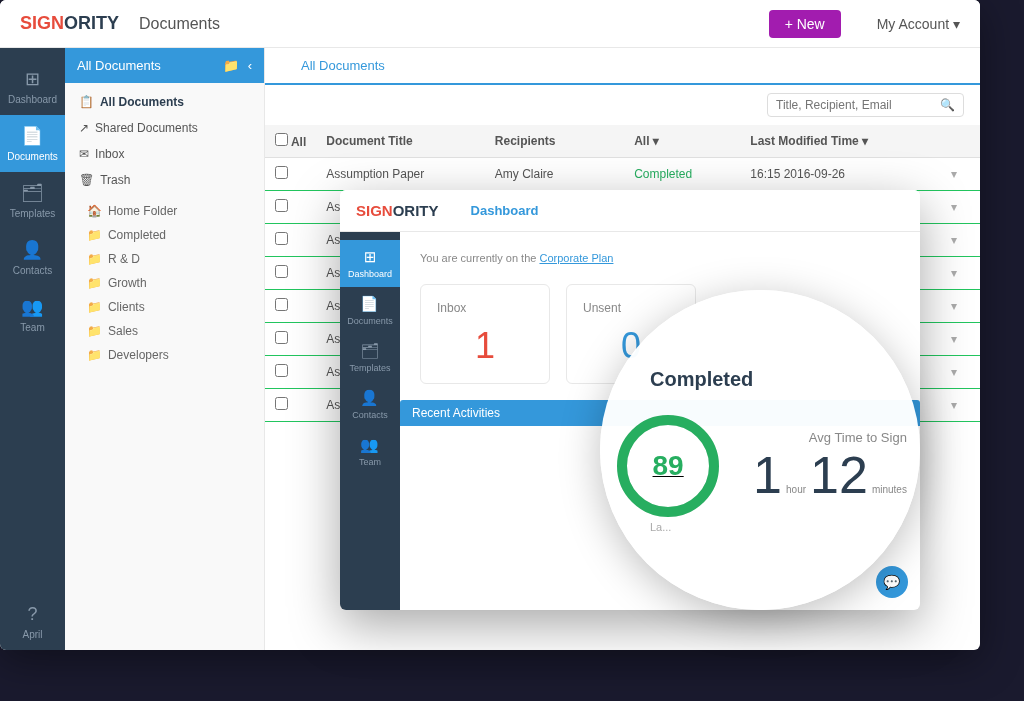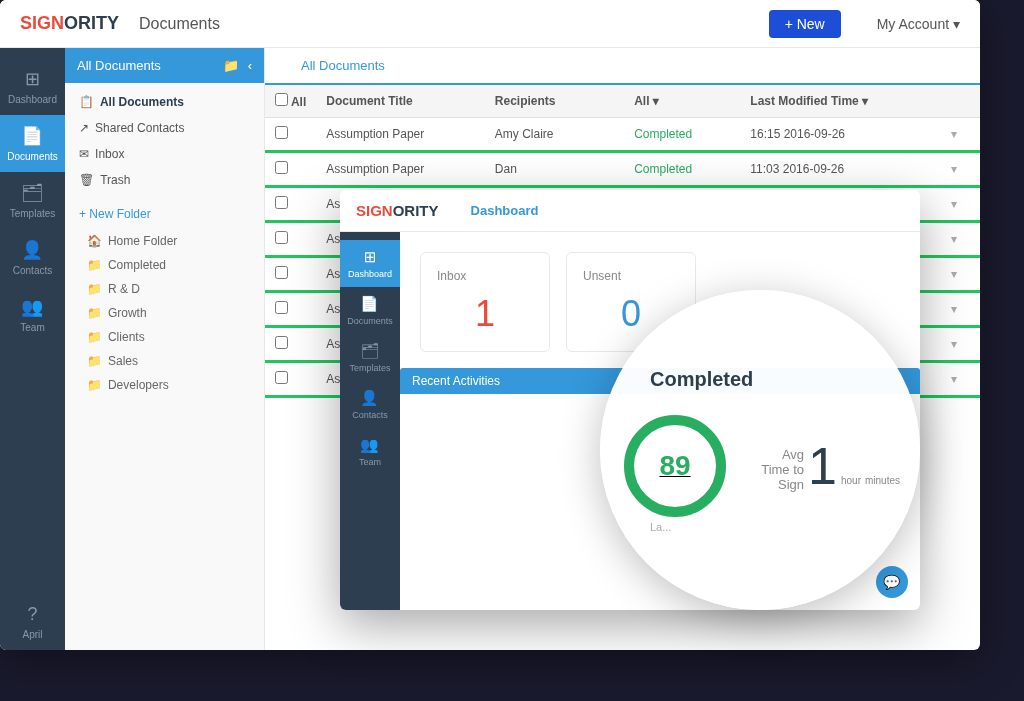--- a/index.html
+++ b/index.html
@@ -34,21 +34,21 @@
       margin-right: 20px;
     }
     .logo-sign { color: #e74c3c; font-weight: 700; font-size: 18px; }
     .logo-ority { color: #2c3e50; font-weight: 700; font-size: 18px; }
     .header-title {
       font-size: 16px;
       color: #555;
       flex: 1;
     }
     .btn-new {
-      background: #1d4ed8;
+      background: #a21caf;
       color: #fff;
       border: none;
       border-radius: 4px;
       padding: 6px 16px;
       font-size: 14px;
       cursor: pointer;
       display: flex;
       align-items: center;
       gap: 4px;
       margin-right: 12px;
@@ -206,21 +206,21 @@
       border-bottom: 1px solid #e0e0e0;
     }
     thead th {
       padding: 8px 10px;
       text-align: left;
       font-weight: 600;
       color: #555;
       white-space: nowrap;
     }
     tbody tr {
-      border-bottom: 3px solid #22c55e;
+      border-bottom: 1px solid #22c55e;
     }
     tbody td {
       padding: 8px 10px;
       color: #555;
     }
     .status-completed { color: #27ae60; font-weight: 500; }
     .status-inprogress { color: #e67e22; font-weight: 500; }
     .checkbox-col { width: 30px; }
     .dropdown-arrow { color: #aaa; margin-left: 4px; }
 
@@ -383,20 +383,21 @@
     .mag-row {
       display: flex;
       align-items: center;
       gap: 30px;
       width: 100%;
       justify-content: center;
     }
 
     .mag-avg-time {
       display: flex;
+      flex-direction: column;
       align-items: flex-end;
       gap: 4px;
     }
     .mag-avg-label {
       font-size: 13px;
       color: #888;
       text-align: right;
     }
     .mag-time-value {
       display: flex;
@@ -474,33 +475,30 @@
           <span>‹</span>
         </div>
       </div>
       <div class="file-panel-section">
         <div class="file-panel-item active">
           <span>📋</span>
           <span>All Documents</span>
         </div>
         <div class="file-panel-item">
           <span>↗</span>
-          <span>Shared Contacts</span>
+          <span>Shared Documents</span>
         </div>
         <div class="file-panel-item">
           <span>✉</span>
           <span>Inbox</span>
         </div>
         <div class="file-panel-item">
           <span>🗑</span>
           <span>Trash</span>
         </div>
-      </div>
-      <div class="file-panel-new-folder">
-        <span>+ New Folder</span>
       </div>
       <div>
         <div class="file-panel-subfolder">
           <span>🏠</span>
           <span>Home Folder</span>
         </div>
         <div class="file-panel-subfolder">
           <span>📁</span>
           <span>Completed</span>
         </div>
@@ -524,20 +522,26 @@
           <span>📁</span>
           <span>Developers</span>
         </div>
       </div>
     </div>
 
     <div class="main-content">
       <div class="content-tabs">
         <div class="content-tab">
           <span>All Documents</span>
+        </div>
+      </div>
+      <div class="table-toolbar">
+        <div class="search-box">
+          <input type="text" placeholder="Title, Recipient, Email" style="">
+          <span>🔍</span>
         </div>
       </div>
       <div class="content-table-area">
         <table>
           <thead>
             <tr>
               <th class="checkbox-col"><input type="checkbox" style=""> All</th>
               <th>Document Title</th>
               <th>Recipients</th>
               <th>All ▾</th>
@@ -644,20 +648,24 @@
       <div class="dash-sidebar-item">
         <span class="dash-sidebar-icon">👤</span>
         <span>Contacts</span>
       </div>
       <div class="dash-sidebar-item">
         <span class="dash-sidebar-icon">👥</span>
         <span>Team</span>
       </div>
     </div>
     <div class="dash-content">
+      <div class="dash-subtitle">
+        <span>You are currently on the </span>
+        <a href="#">Corporate Plan</a>
+      </div>
       <div class="dash-cards">
         <div class="dash-card">
           <div class="dash-card-label">Inbox</div>
           <div class="dash-card-value orange">1</div>
         </div>
         <div class="dash-card">
           <div class="dash-card-label">Unsent</div>
           <div class="dash-card-value blue">0</div>
         </div>
       </div>
@@ -684,19 +692,20 @@
         <div style="position:absolute;top:50%;left:50%;transform:translate(-50%,-50%);text-align:center;text-decoration:underline;">
           <span style="font-size:28px;font-weight:700;color:#27ae60;">89</span>
         </div>
       </div>
 
       <div class="mag-avg-time">
         <div class="mag-avg-label">Avg Time to Sign</div>
         <div class="mag-time-value">
           <span class="mag-time-num">1</span>
           <span class="mag-time-unit">hour</span>
+          <span class="mag-time-num">12</span>
           <span class="mag-time-unit">minutes</span>
         </div>
       </div>
     </div>
     <div class="mag-last-label">La...</div>
   </div>
 </div>
 
 </body></html>

